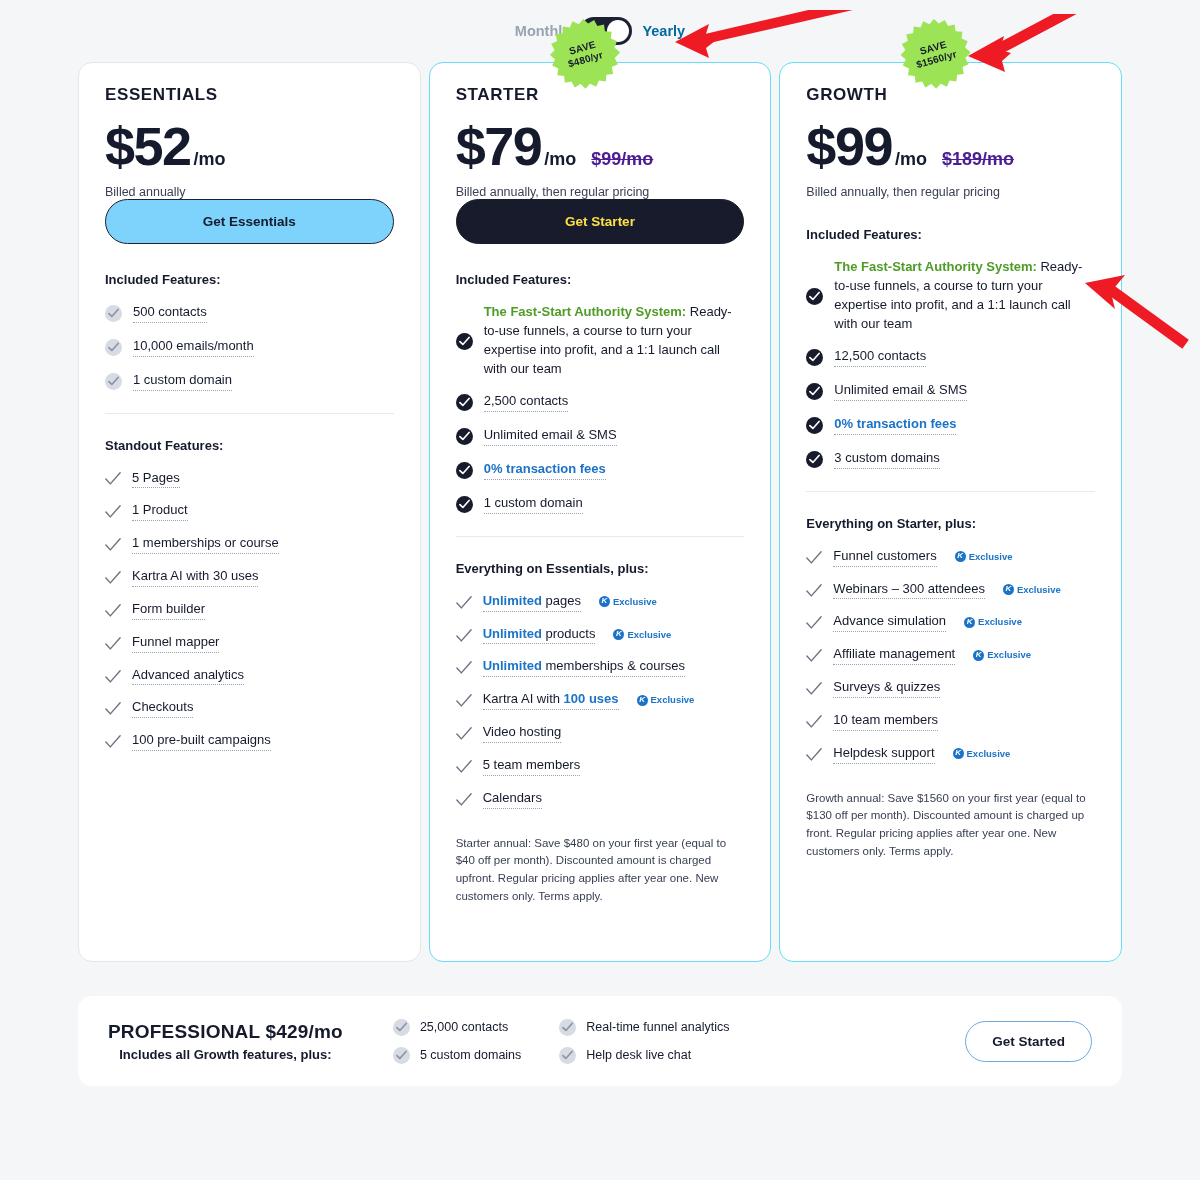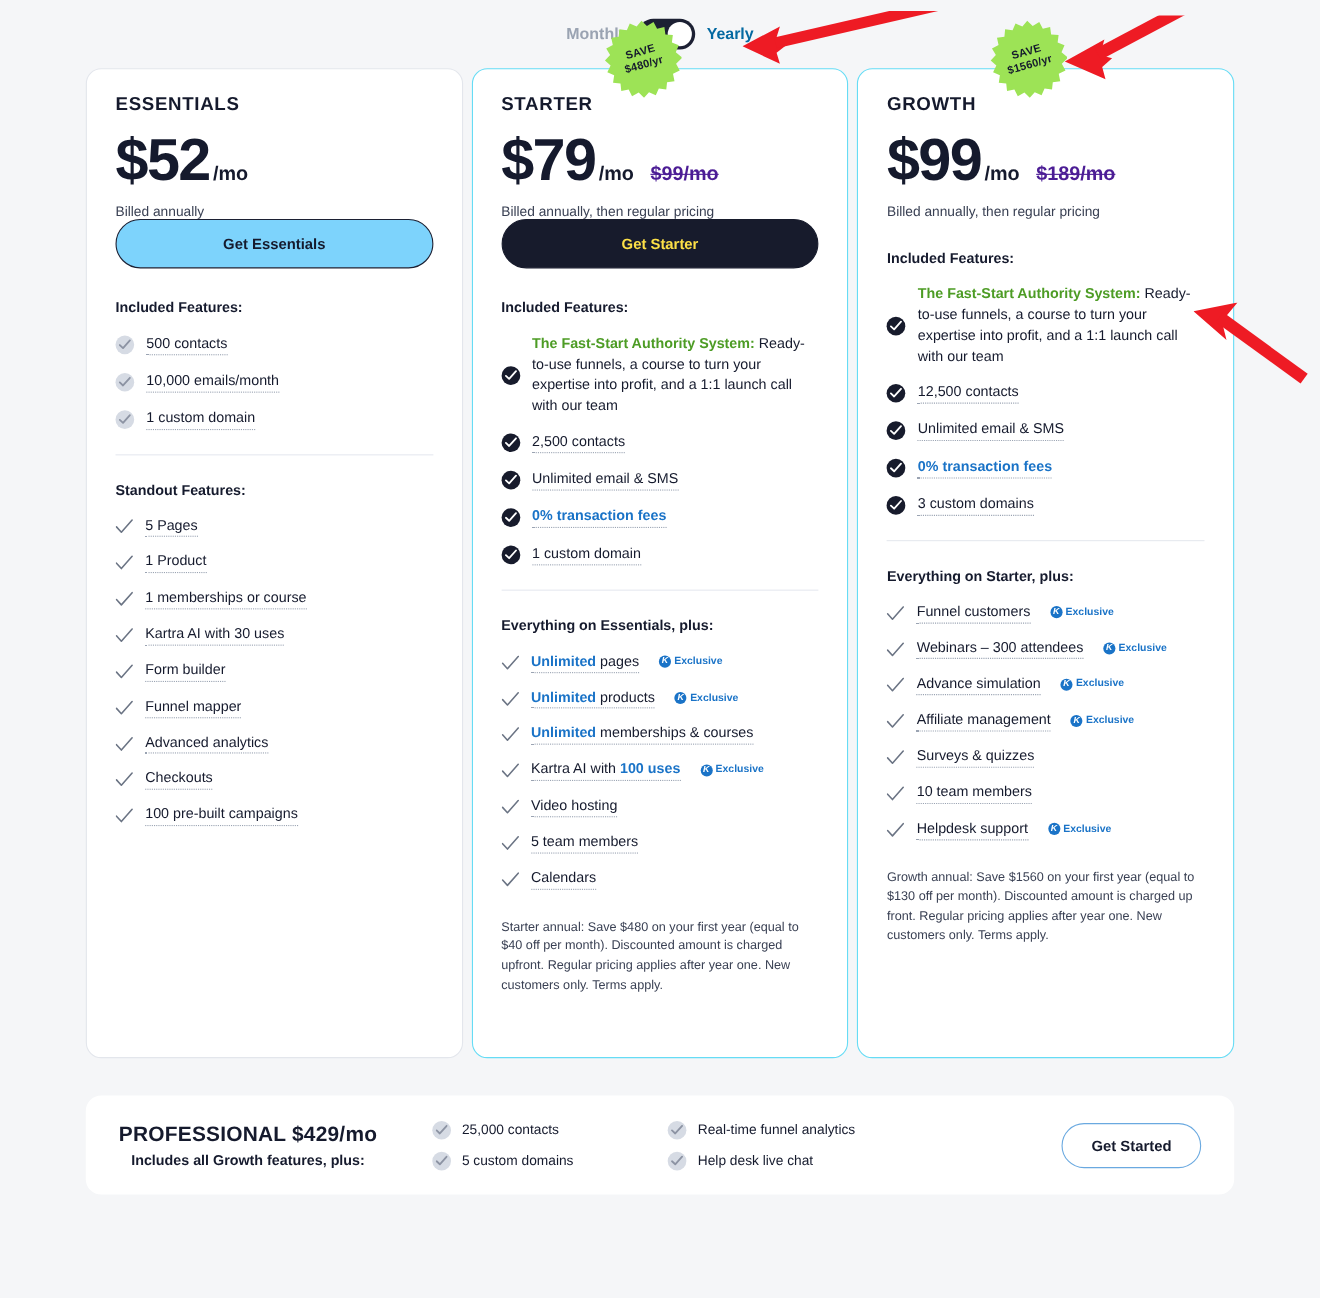--- a/index.html
+++ b/index.html
@@ -226,21 +226,21 @@
     font-size: 19px;
     font-weight: 700;
     letter-spacing: 0.2px;
   }
   .pro-sub {
     font-size: 13px;
     font-weight: 700;
     margin-top: 4px;
     text-align: center;
   }
-  .pro-cols { display: flex; gap: 86px; margin-left: 20px; }
+  .pro-cols { display: flex; gap: 38px; margin-left: 20px; }
   .pro-col { display: flex; flex-direction: column; gap: 10px; }
   .pro-item {
     display: flex;
     align-items: center;
     gap: 10px;
     font-size: 12.5px;
   }
   .pro-btn {
     margin-left: auto;
     border: 1.5px solid #6aa9e0;

